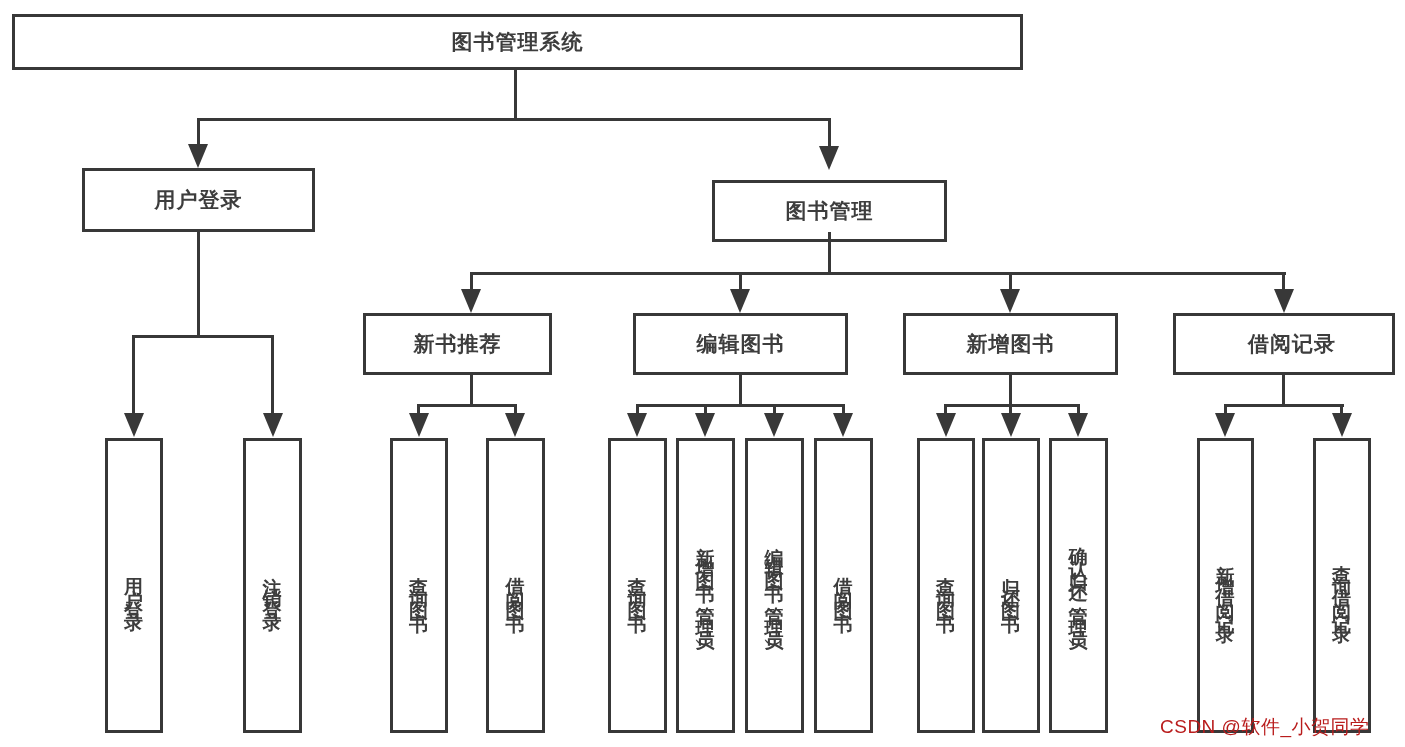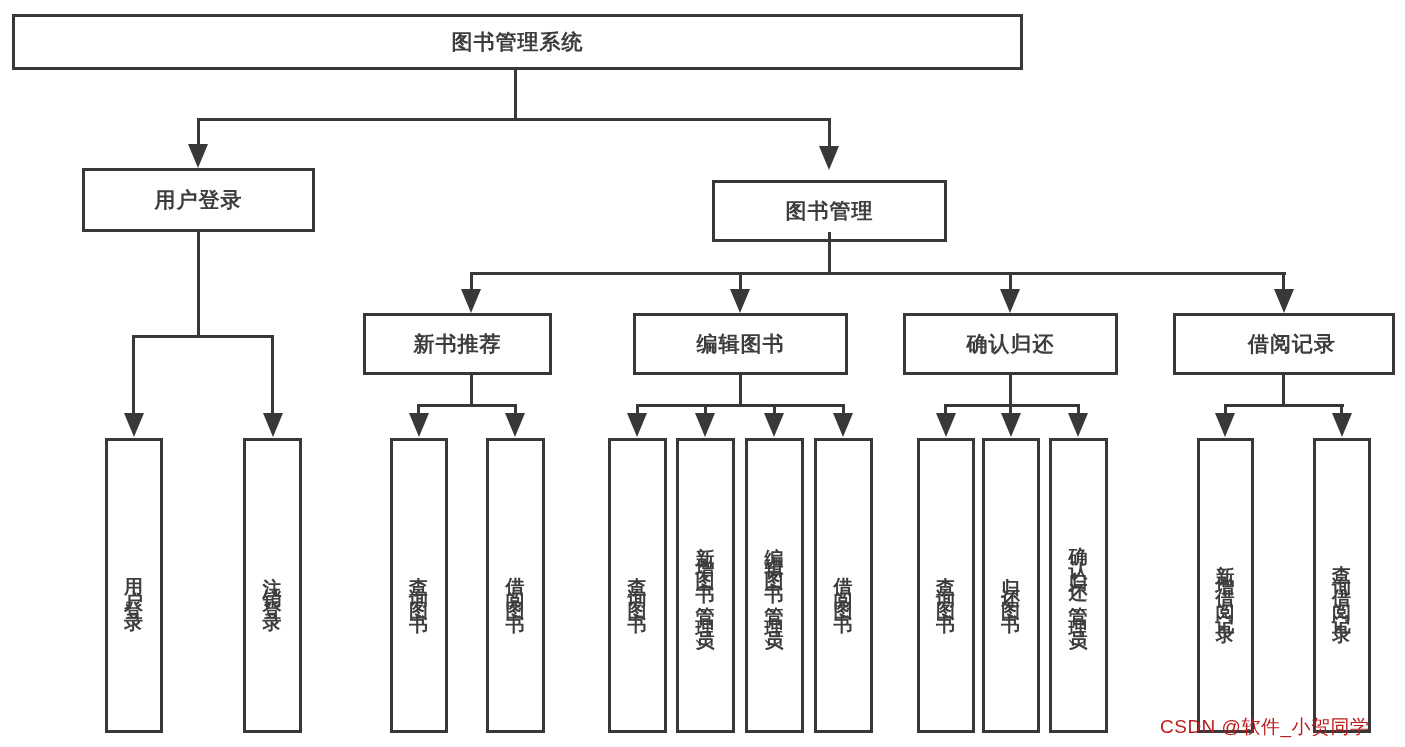--- a/index.html
+++ b/index.html
@@ -67,21 +67,21 @@
   <div class="vline" style="left:1282px;top:275px;width:3px;height:16px;"></div>
   <div class="arrow" style="left:1274px;top:289px;"></div>
 
   <div class="node" style="left:363px;top:313px;width:189px;height:62px;">
     <span class="label">新书推荐</span>
   </div>
   <div class="node" style="left:633px;top:313px;width:215px;height:62px;">
     <span class="label">编辑图书</span>
   </div>
   <div class="node" style="left:903px;top:313px;width:215px;height:62px;">
-    <span class="label">确认归还</span>
+    <span class="label">新增图书</span>
   </div>
   <div class="node" style="left:1173px;top:313px;width:222px;height:62px;padding-left:16px;">
     <span class="label">借阅记录</span>
   </div>
 
   <div class="vline" style="left:470px;top:375px;width:3px;height:29px;"></div>
   <div class="hline" style="left:417px;top:404px;width:100px;height:3px;"></div>
   <div class="vline" style="left:417px;top:407px;width:3px;height:7px;"></div>
   <div class="arrow" style="left:409px;top:413px;"></div>
   <div class="vline" style="left:514px;top:407px;width:3px;height:7px;"></div>

